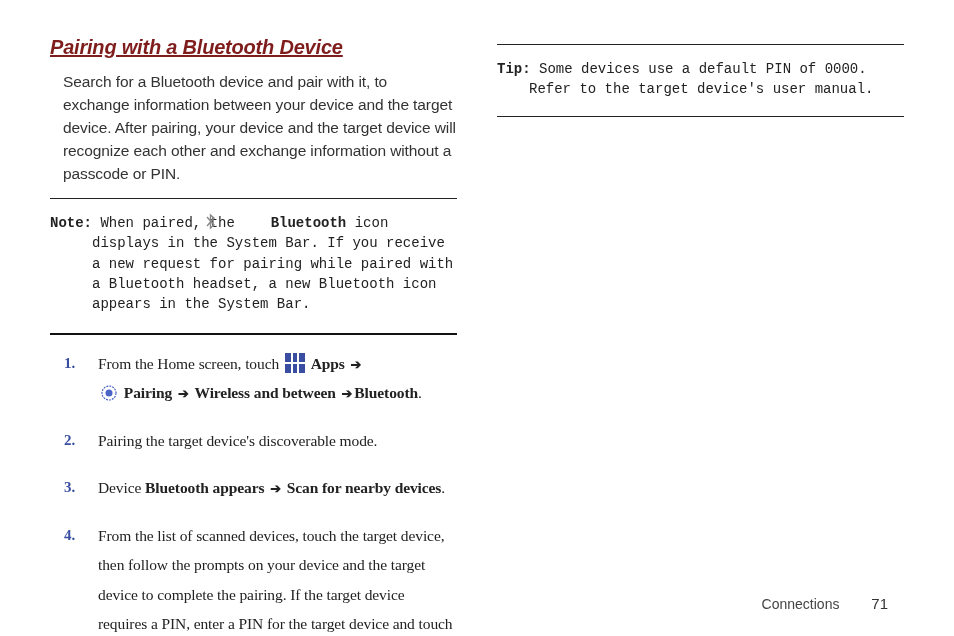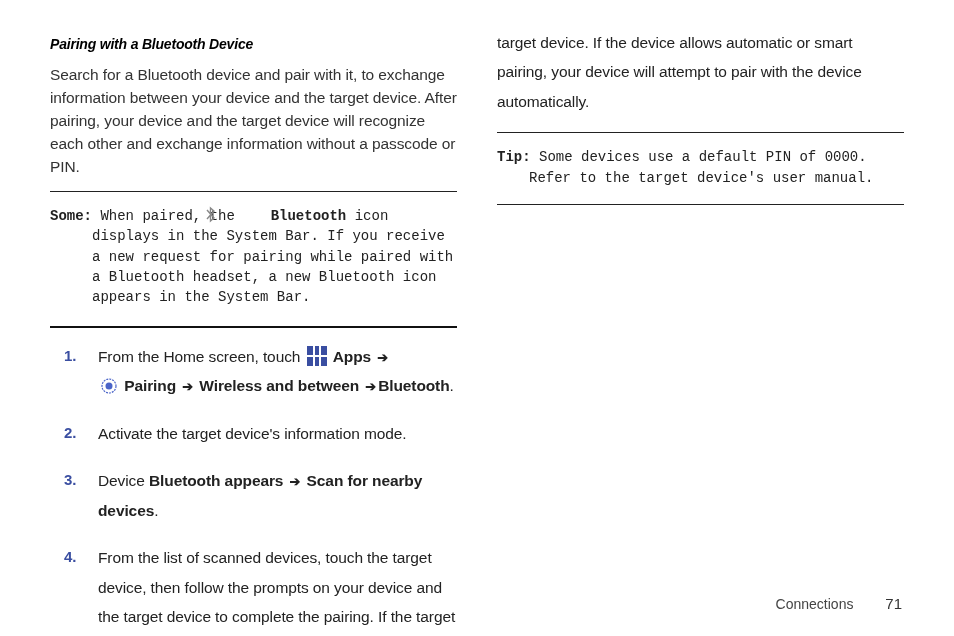--- a/index.html
+++ b/index.html
@@ -15,31 +15,32 @@
       display: flex;
       gap: 40px;
     }
     .col {
       flex: 1;
     }
     .section-heading {
       font-family: 'Arial Black', Arial, sans-serif;
       font-style: italic;
       font-weight: 900;
-      color: #000000;
-      font-size: 14px;
+      color: #7f1d1d;
+      font-size: 20px;
       margin: 8px 0 12px 0;
       letter-spacing: -0.2px;
+      text-decoration: underline;
     }
     .intro {
       font-size: 15.5px;
       line-height: 1.48;
       color: #333;
       letter-spacing: -0.1px;
-      margin: 0 0 12px 0;
+      margin: 0 0 12px 13px;
       font-family: "Helvetica Neue", Arial, sans-serif;
       font-stretch: condensed;
     }
     .rule {
       border: 0;
       border-top: 1.5px solid #222;
       margin: 6px 0;
     }
     .rule-thick {
       border: 0;
@@ -66,21 +67,21 @@
       list-style: none;
       margin-top: 14px;
       counter-reset: step;
     }
     .steps li {
       position: relative;
       padding-left: 48px;
       margin-bottom: 18px;
       font-size: 15.5px;
       line-height: 1.9;
-      font-family: Liberation Sans, sans-serif;
+      font-family: Liberation Serif, serif;
       font-stretch: condensed;
       letter-spacing: -0.1px;
     }
     .steps li::before {
       counter-increment: step;
       content: counter(step) ".";
       position: absolute;
       left: 14px;
       top: 0;
       font-weight: 700;
@@ -131,21 +132,21 @@
       font-size: 15.5px;
       line-height: 1.9;
       padding-left: 0;
       font-family: "Helvetica Neue", Arial, sans-serif;
       font-stretch: condensed;
       letter-spacing: -0.1px;
     }
     .footer {
       position: absolute;
       bottom: 24px;
-      right: 52px;
+      right: 66px;
       font-size: 14px;
       color: #444;
       font-family: "Helvetica Neue", Arial, sans-serif;
       margin-top: 36px;
     }
     .footer .pg {
       margin-left: 28px;
       font-size: 15px;
       color: #333;
     }
@@ -153,45 +154,44 @@
 </head>
 <body>
 
 <div class="columns">
   <div class="col">
     <div class="section-heading">Pairing with a Bluetooth Device</div>
     <p class="intro">Search for a Bluetooth device and pair with it, to exchange information between your device and the target device. After pairing, your device and the target device will recognize each other and exchange information without a passcode or PIN.</p>
     <hr class="rule">
     <div class="note-block">
       <p class="hang">
-        <span class="bold">Some:</span><span> When paired, the </span><span class="bt-icon"><svg viewBox="0 0 15 17">
+        <span class="bold">Note:</span><span> When paired, the </span><span class="bt-icon"><svg viewBox="0 0 15 17">
               <path d="M4 4 L11 12 L7.5 15 L7.5 2 L11 5 L4 13" fill="none" stroke="#888" stroke-width="1.4"></path>
             </svg></span> <span class="bold">Bluetooth</span><span> icon displays in the System Bar. If you receive a new request for pairing while paired with a Bluetooth headset, a new Bluetooth icon appears in the System Bar.</span>
       </p>
     </div>
     <hr class="rule-thick">
 
     <ol class="steps">
       <li>
         <span>From the Home screen, touch </span><span class="apps-icon"></span> <span class="bold">Apps</span>  <span class="arrow">➔</span><br>
         <span class="settings-icon"><svg viewBox="0 0 18 18">
               <circle cx="9" cy="9" r="7" fill="none" stroke="#4a64c8" stroke-width="1.2" stroke-dasharray="2 1"></circle>
               <circle cx="9" cy="9" r="3.5" fill="#4a64c8"></circle>
             </svg></span> <span class="bold">Pairing</span>  <span class="arrow">➔</span> <span class="bold">Wireless and between</span> <span class="arrow">➔</span><span class="bold">Bluetooth</span>.
       </li>
-      <li>Activate the target device's information mode.</li>
+      <li>Pairing the target device's discoverable mode.</li>
       <li>
         <span>Device </span><span class="bold">Bluetooth appears</span> <span class="arrow">➔</span> <span class="bold">Scan for nearby devices</span>.
       </li>
       <li>From the list of scanned devices, touch the target device, then follow the prompts on your device and the target device to complete the pairing. If the target device requires a PIN, enter a PIN for the target device and touch OK. When prompted, enter the PIN on the</li>
     </ol>
   </div>
 
   <div class="col">
-    <p class="continuation">target device. If the device allows automatic or smart pairing, your device will attempt to pair with the device automatically.</p>
     <hr class="rule" style="margin-top:16px">
     <div class="note-block tip-block">
       <p class="hang">
         <span class="bold">Tip:</span><span> Some devices use a default PIN of 0000. Refer to the target device's user manual.</span>
       </p>
     </div>
     <hr class="rule">
   </div>
 </div>
 

